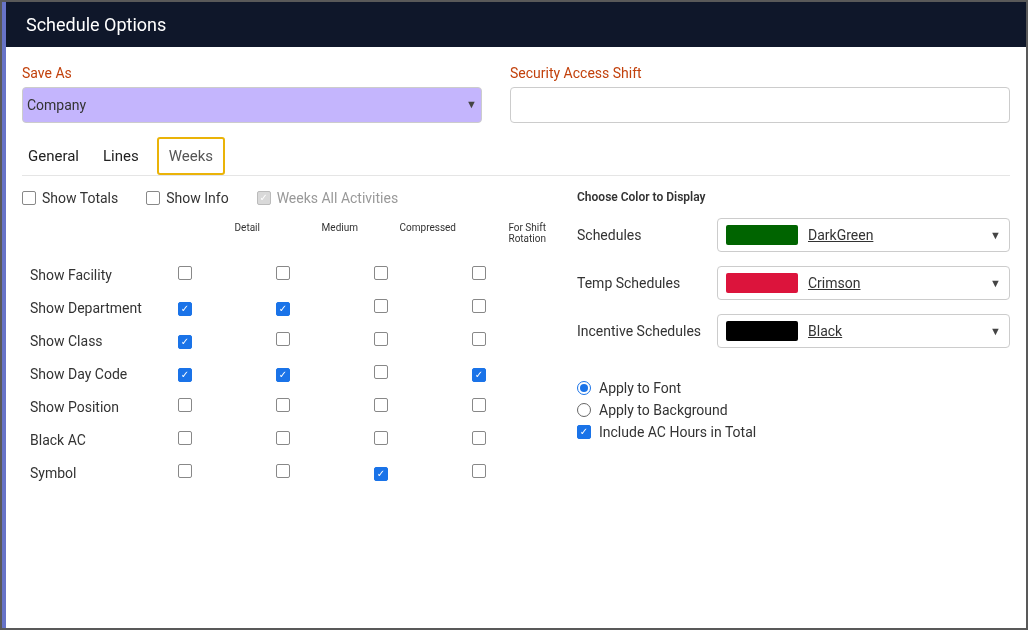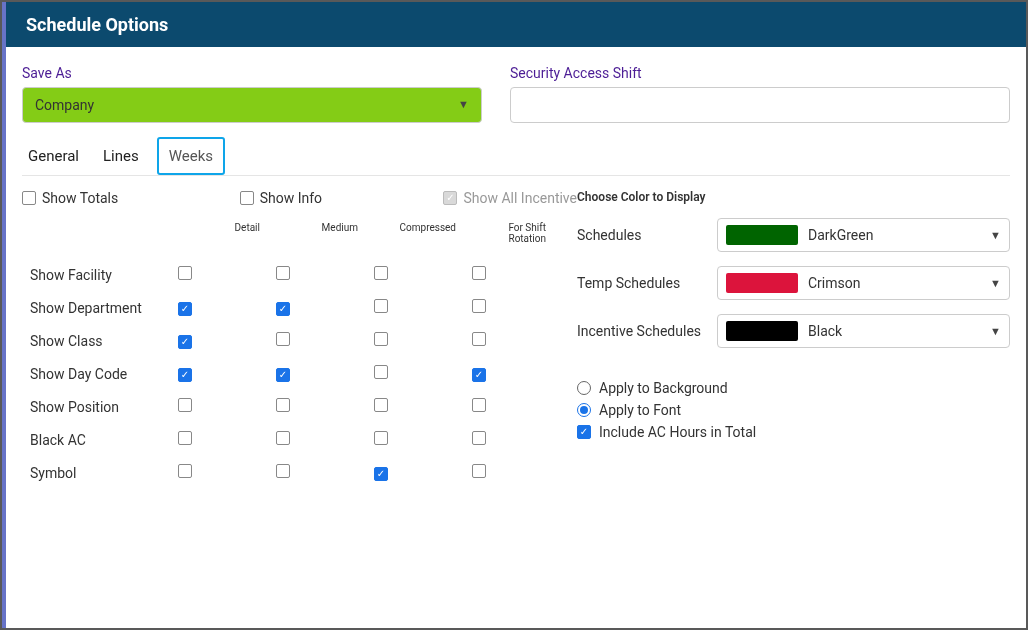--- a/index.html
+++ b/index.html
@@ -1,54 +1,54 @@
 <!DOCTYPE html>
 <html><head>
   <meta charset="utf-8">
   <style>
     * { box-sizing: border-box; margin: 0; padding: 0; }
     body { font-family: -apple-system, BlinkMacSystemFont, "Segoe UI", Roboto, Arial, sans-serif; font-size: 14px; color: #333; background: #fff; }
     .frame { width: 1028px; height: 630px; border: 2px solid #595959; position: relative; }
     .left-strip { position: absolute; left: 0; top: 0; width: 4px; height: 100%; background: #6773c7; }
     .content { margin-left: 4px; height: 100%; }
-    .titlebar { background: #0c4a6e; color: #fff; padding: 12px 20px; font-size: 18px; font-weight: 700; }
+    .titlebar { background: #0f172a; color: #fff; padding: 12px 20px; font-size: 18px; font-weight: 400; }
     .body { padding: 18px 16px 0 16px; }
     .toprow { display: flex; gap: 28px; margin-bottom: 14px; }
     .topcol-left { width: 460px; }
     .topcol-right { flex: 1; }
-    .label { display: block; margin-bottom: 6px; font-size: 14px; color: #4c1d95; }
+    .label { display: block; margin-bottom: 6px; font-size: 14px; color: #c2410c; }
     .select { position: relative; }
-    .select-box { border: 1px solid #ccc; border-radius: 4px; height: 36px; line-height: 34px; padding: 0 12px; background: #84cc16; display: flex; align-items: center; justify-content: space-between; cursor: pointer; }
+    .select-box { border: 1px solid #ccc; border-radius: 4px; height: 36px; line-height: 34px; padding: 0 4px; background: #c4b5fd; display: flex; align-items: center; justify-content: space-between; cursor: pointer; }
     .input-box { border: 1px solid #ccc; border-radius: 4px; height: 36px; width: 100%; padding: 0 12px; }
     .caret { font-size: 11px; color: #444; }
     .tabs { border-bottom: 1px solid #e5e5e5; display: flex; gap: 12px; padding-left: 0; margin-bottom: 14px; }
     .tab { padding: 10px 6px 10px 6px; color: #222; cursor: pointer; font-size: 15px; }
-    .tab-highlighted { border: 2px solid #0ea5e9; padding: 8px 10px; border-radius: 3px; color: #555; }
+    .tab-highlighted { border: 2px solid #eab308; padding: 8px 10px; border-radius: 3px; color: #555; }
     .columns { display: flex; }
     .leftcol { width: 555px; }
     .rightcol { flex: 1; padding-left: 0; }
-    .toggles-row { display: flex; align-items: center; gap: 12px; margin-bottom: 10px; justify-content: space-between; }
+    .toggles-row { display: flex; align-items: center; gap: 28px; margin-bottom: 10px; }
     .toggle { display: flex; align-items: center; gap: 6px; cursor: pointer; }
     .cb { width: 14px; height: 14px; border: 1px solid #888; border-radius: 2px; display: inline-flex; align-items: center; justify-content: center; background: #fff; font-size: 10px; line-height: 1; color: #fff; flex-shrink: 0; }
     .cb.checked { background: #1a73e8; border-color: #1a73e8; }
     .cb.disabled { background: #d9d9d9; border-color: #bbb; color: #fff; }
     .disabled-label { color: #999; }
     .grid { border-collapse: collapse; }
     .grid th { text-align: right; font-weight: 400; padding: 6px 8px 14px 8px; vertical-align: top; font-size: 10px; }
     .grid th:first-child { width: 148px; }
     .grid th.colhdr { width: 98px; }
     .grid td { padding: 8px 8px; font-size: 14px; }
     .grid td.rowlabel { white-space: nowrap; }
     .grid td.cellcb { text-align: left; padding-left: 8px; }
     .section-title { font-weight: 600; font-size: 12px; margin-bottom: 14px; }
     .colorrow { display: flex; align-items: center; margin-bottom: 14px; }
     .colorrow .cr-label { width: 140px; }
     .color-select { flex: 1; border: 1px solid #ccc; border-radius: 4px; height: 34px; display: flex; align-items: center; padding: 0 8px; gap: 10px; cursor: pointer; }
     .swatch { width: 72px; height: 20px; border-radius: 2px; }
-    .cs-name { flex: 1; }
+    .cs-name { flex: 1; text-decoration: underline; }
     .radio { width: 14px; height: 14px; border: 1px solid #666; border-radius: 50%; display: inline-flex; align-items: center; justify-content: center; flex-shrink: 0; }
     .radio .dot { width: 8px; height: 8px; background: #1a73e8; border-radius: 50%; display: none; }
     .radio.checked { border-color: #1a73e8; }
     .radio.checked .dot { display: block; }
     .option-row { display: flex; align-items: center; gap: 8px; margin-bottom: 6px; cursor: pointer; }
   </style>
 </head>
 <body>
 
 <div class="frame">
@@ -85,21 +85,21 @@
             <div class="toggle">
               <span class="cb"></span>
               <span>Show Totals</span>
             </div>
             <div class="toggle">
               <span class="cb"></span>
               <span>Show Info</span>
             </div>
             <div class="toggle">
               <span class="cb disabled">✓</span>
-              <span class="disabled-label">Show All Incentive</span>
+              <span class="disabled-label">Weeks All Activities</span>
             </div>
           </div>
 
           <table class="grid">
             <thead>
               <tr>
                 <th></th>
                 <th class="colhdr">Detail</th>
                 <th class="colhdr">Medium</th>
                 <th class="colhdr">Compressed</th>
@@ -185,30 +185,30 @@
                   <div class="swatch" style="background: rgb(0, 0, 0);"></div>
                   <div class="cs-name">Black</div>
                   <span class="caret">▼</span>
                 </div>
               </div>
             </div>
 
           <div style="height:18px"></div>
 
           <div class="option-row">
-            <span class="radio"></span>
-            <span>Apply to Background</span>
-          </div>
-          <div class="option-row">
             <span class="radio checked">
                 <span class="dot"></span>
               </span>
             <span>Apply to Font</span>
           </div>
           <div class="option-row">
+            <span class="radio"></span>
+            <span>Apply to Background</span>
+          </div>
+          <div class="option-row">
             <span class="cb checked">✓</span>
             <span>Include AC Hours in Total</span>
           </div>
         </div>
       </div>
 
     </div>
   </div>
 </div>
 

